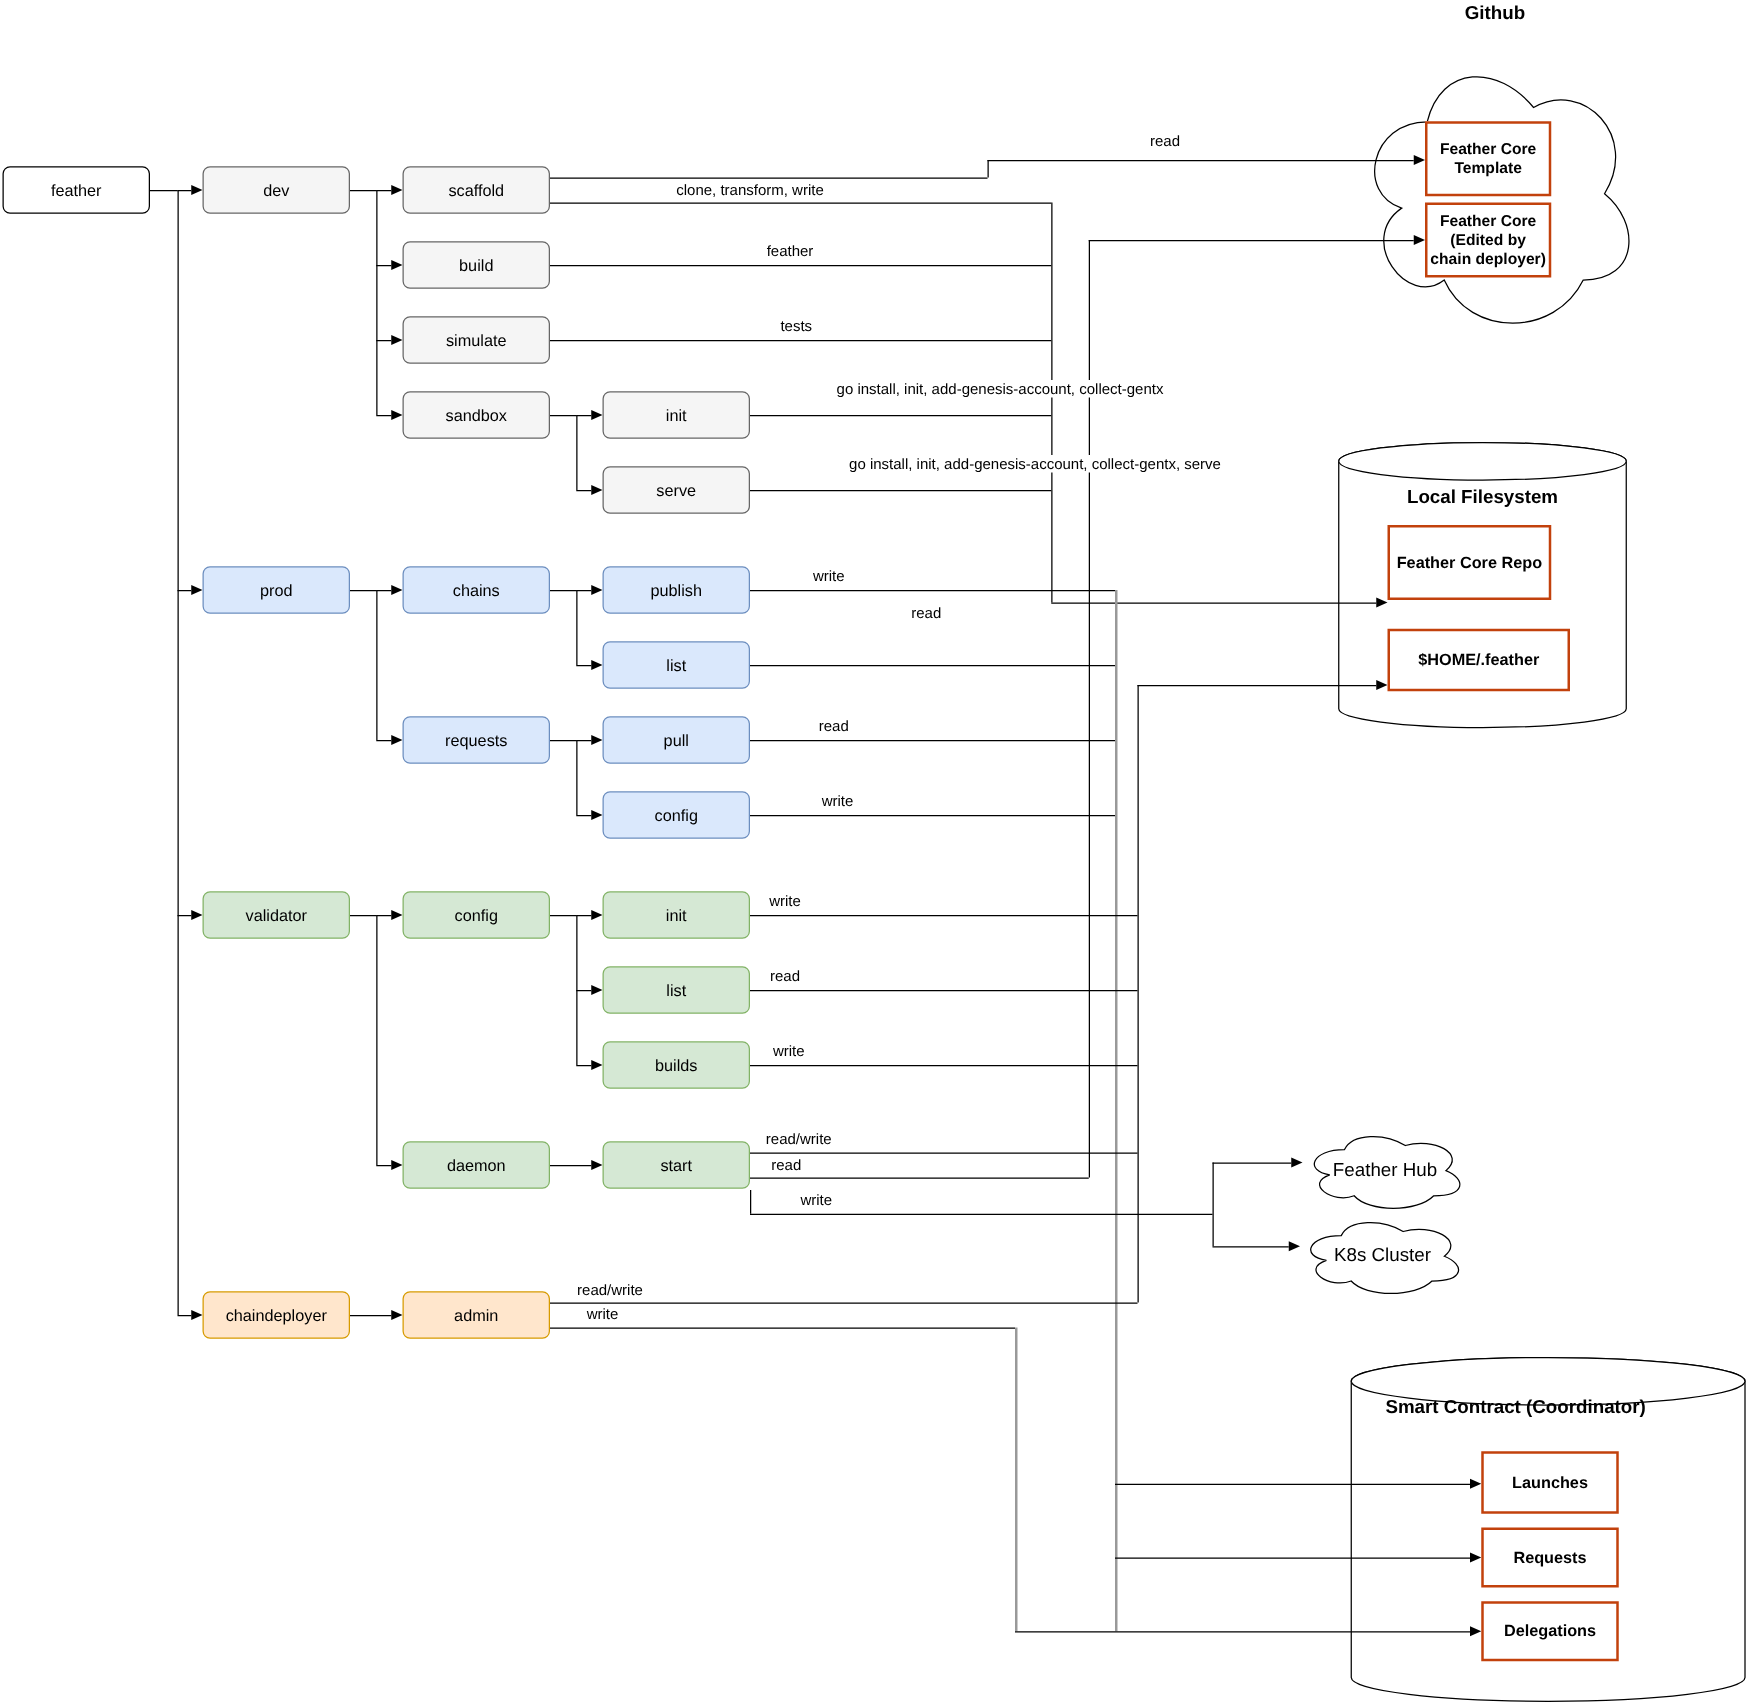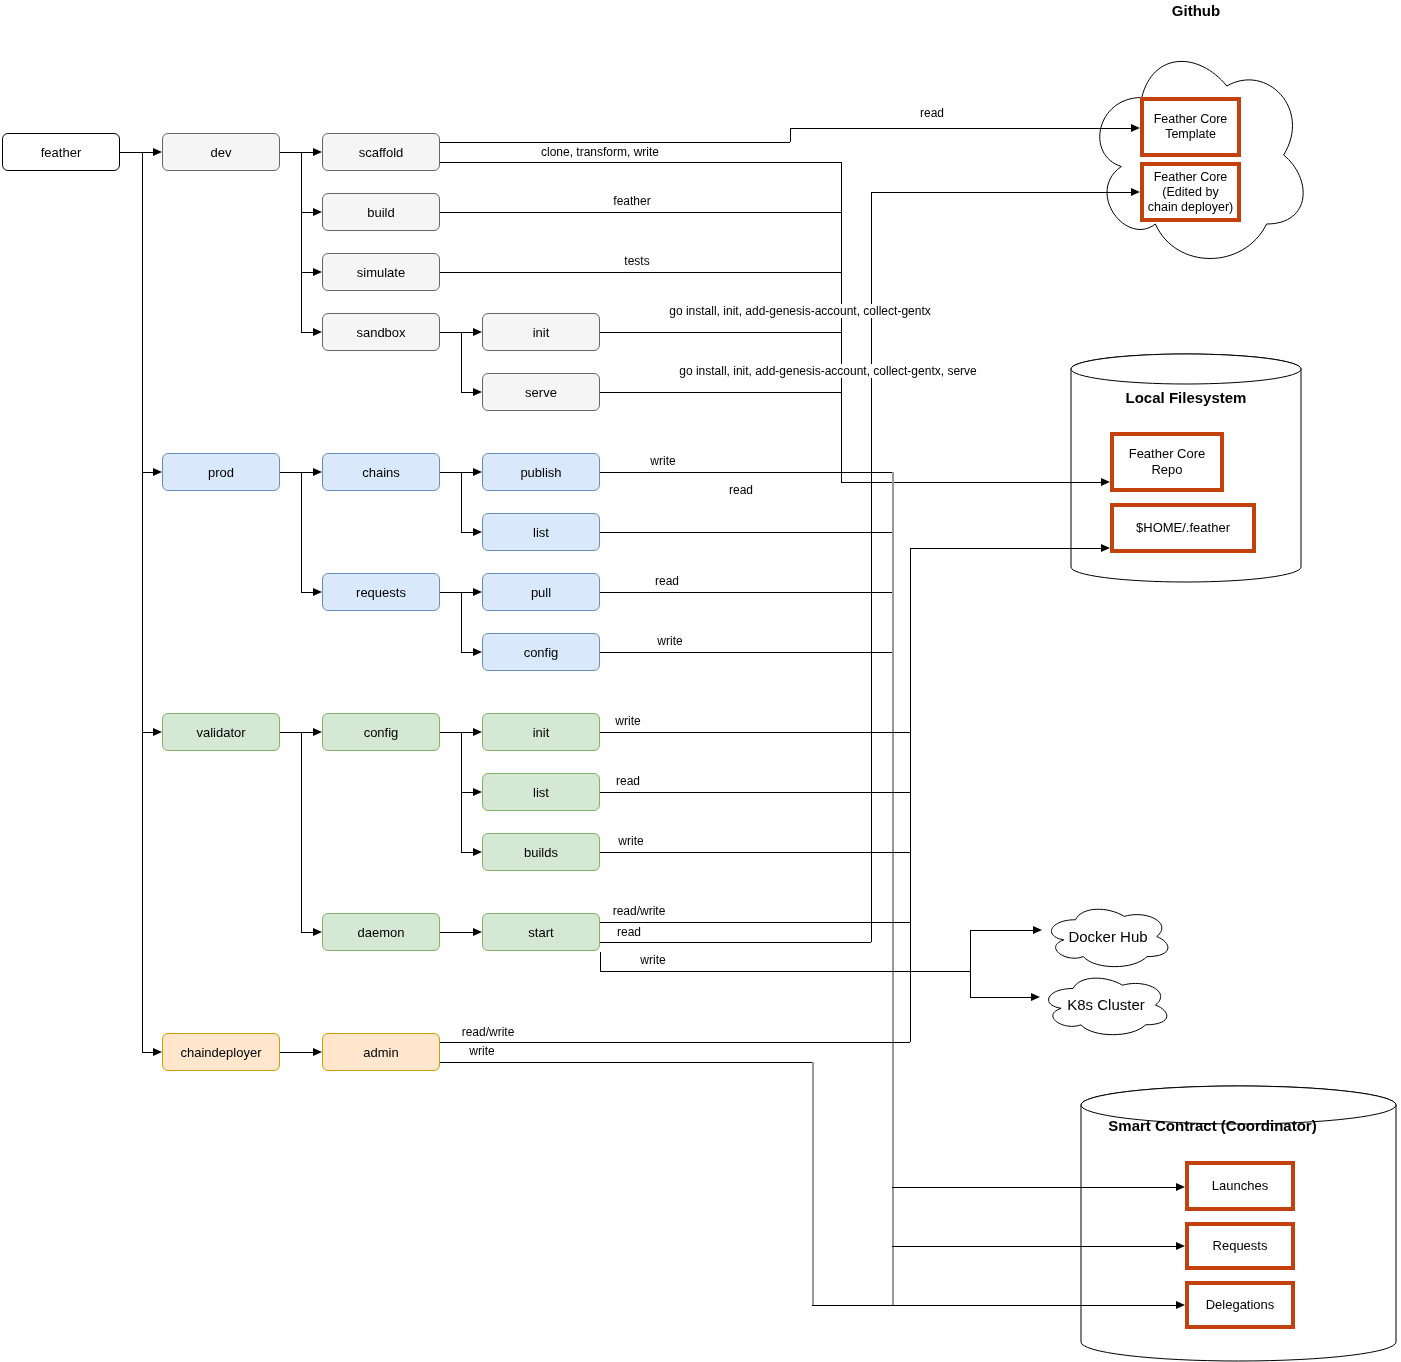--- a/index.html
+++ b/index.html
@@ -13,23 +13,23 @@
   .c-green{background:var(--green-fill);border-color:var(--green-stroke);}
   .c-orange{background:var(--orange-fill);border-color:var(--orange-stroke);}
   .hl{position:absolute;height:1px;background:var(--line);}
   .vl{position:absolute;width:1px;background:var(--line);}
   .gray-bus{background:var(--bus-overlap);width:2px;}
   .ah{position:absolute;width:0;height:0;border-left:9px solid var(--line);
       border-top:4px solid transparent;border-bottom:4px solid transparent;}
   .elabel{position:absolute;transform:translateX(-50%);font-size:12px;white-space:nowrap;
           background:#fff;padding:0 2px;line-height:14px;}
   .rtitle{position:absolute;font-weight:bold;font-size:15px;text-align:center;}
-  .rbox{position:absolute;border:4px solid #c2410c;background:#fff;display:flex;align-items:center;
+  .rbox{position:absolute;border:2px solid #c2410c;background:#fff;display:flex;align-items:center;
         justify-content:center;text-align:center;font-size:12.5px;line-height:1.2;box-sizing:border-box;
-        padding:2px;}
+        padding:2px;font-weight:bold;}
   .cloudlabel{position:absolute;font-size:15px;text-align:center;}
   svg{position:absolute;overflow:visible;}
 </style>
 </head>
 <body>
 
 <div id="canvas">
 
   <svg style="left:1085px;top:40px;" width="227" height="230" viewBox="0 0 100 60" preserveAspectRatio="none">
     <path d="M25,15 C5,15 0,30 16,33 C0,39.6 18,54 31,48 C40,60 70,60 80,48 C100,48 100,36 87.5,30 C100,18 80,6 62.5,12 C50,3 30,3 25,15 Z" fill="#ffffff" stroke="#000000" vector-effect="non-scaling-stroke"></path>
@@ -169,24 +169,24 @@
   <div class="ah" style="left:1031px;top:993px"></div>
   <div class="ah" style="left:1176px;top:1183px"></div>
   <div class="ah" style="left:1176px;top:1242px"></div>
   <div class="ah" style="left:1176px;top:1301px"></div>
 
   <div class="rtitle" style="left:1130px;top:2px;width:132px">Github</div>
   <div class="rbox" style="left:1140px;top:97px;width:101px;height:60px">Feather Core Template</div>
   <div class="rbox" style="left:1140px;top:162px;width:101px;height:60px">Feather Core (Edited by chain deployer)</div>
 
   <div class="rtitle" style="left:1070px;top:389px;width:232px">Local Filesystem</div>
-  <div class="rbox" style="left:1110px;top:432px;width:114px;height:60px;font-size:13px">Feather Core Repo</div>
+  <div class="rbox" style="left:1110px;top:420px;width:131px;height:60px;font-size:13px">Feather Core Repo</div>
   <div class="rbox" style="left:1110px;top:503px;width:146px;height:50px;font-size:13px">$HOME/.feather</div>
 
-  <div class="cloudlabel" style="left:1043px;top:928px;width:130px">Docker Hub</div>
+  <div class="cloudlabel" style="left:1043px;top:928px;width:130px">Feather Hub</div>
   <div class="cloudlabel" style="left:1040px;top:996px;width:132px">K8s Cluster</div>
 
   <div class="rtitle" style="left:1080px;top:1117px;width:265px">Smart Contract (Coordinator)</div>
   <div class="rbox" style="left:1185px;top:1161px;width:110px;height:50px;font-size:13px">Launches</div>
   <div class="rbox" style="left:1185px;top:1222px;width:110px;height:48px;font-size:13px">Requests</div>
   <div class="rbox" style="left:1185px;top:1281px;width:110px;height:48px;font-size:13px">Delegations</div>
 
   <div class="node" style="left:2px;top:133px">feather</div>
   <div class="node c-gray" style="left:162px;top:133px">dev</div>
   <div class="node c-gray" style="left:322px;top:133px">scaffold</div>

